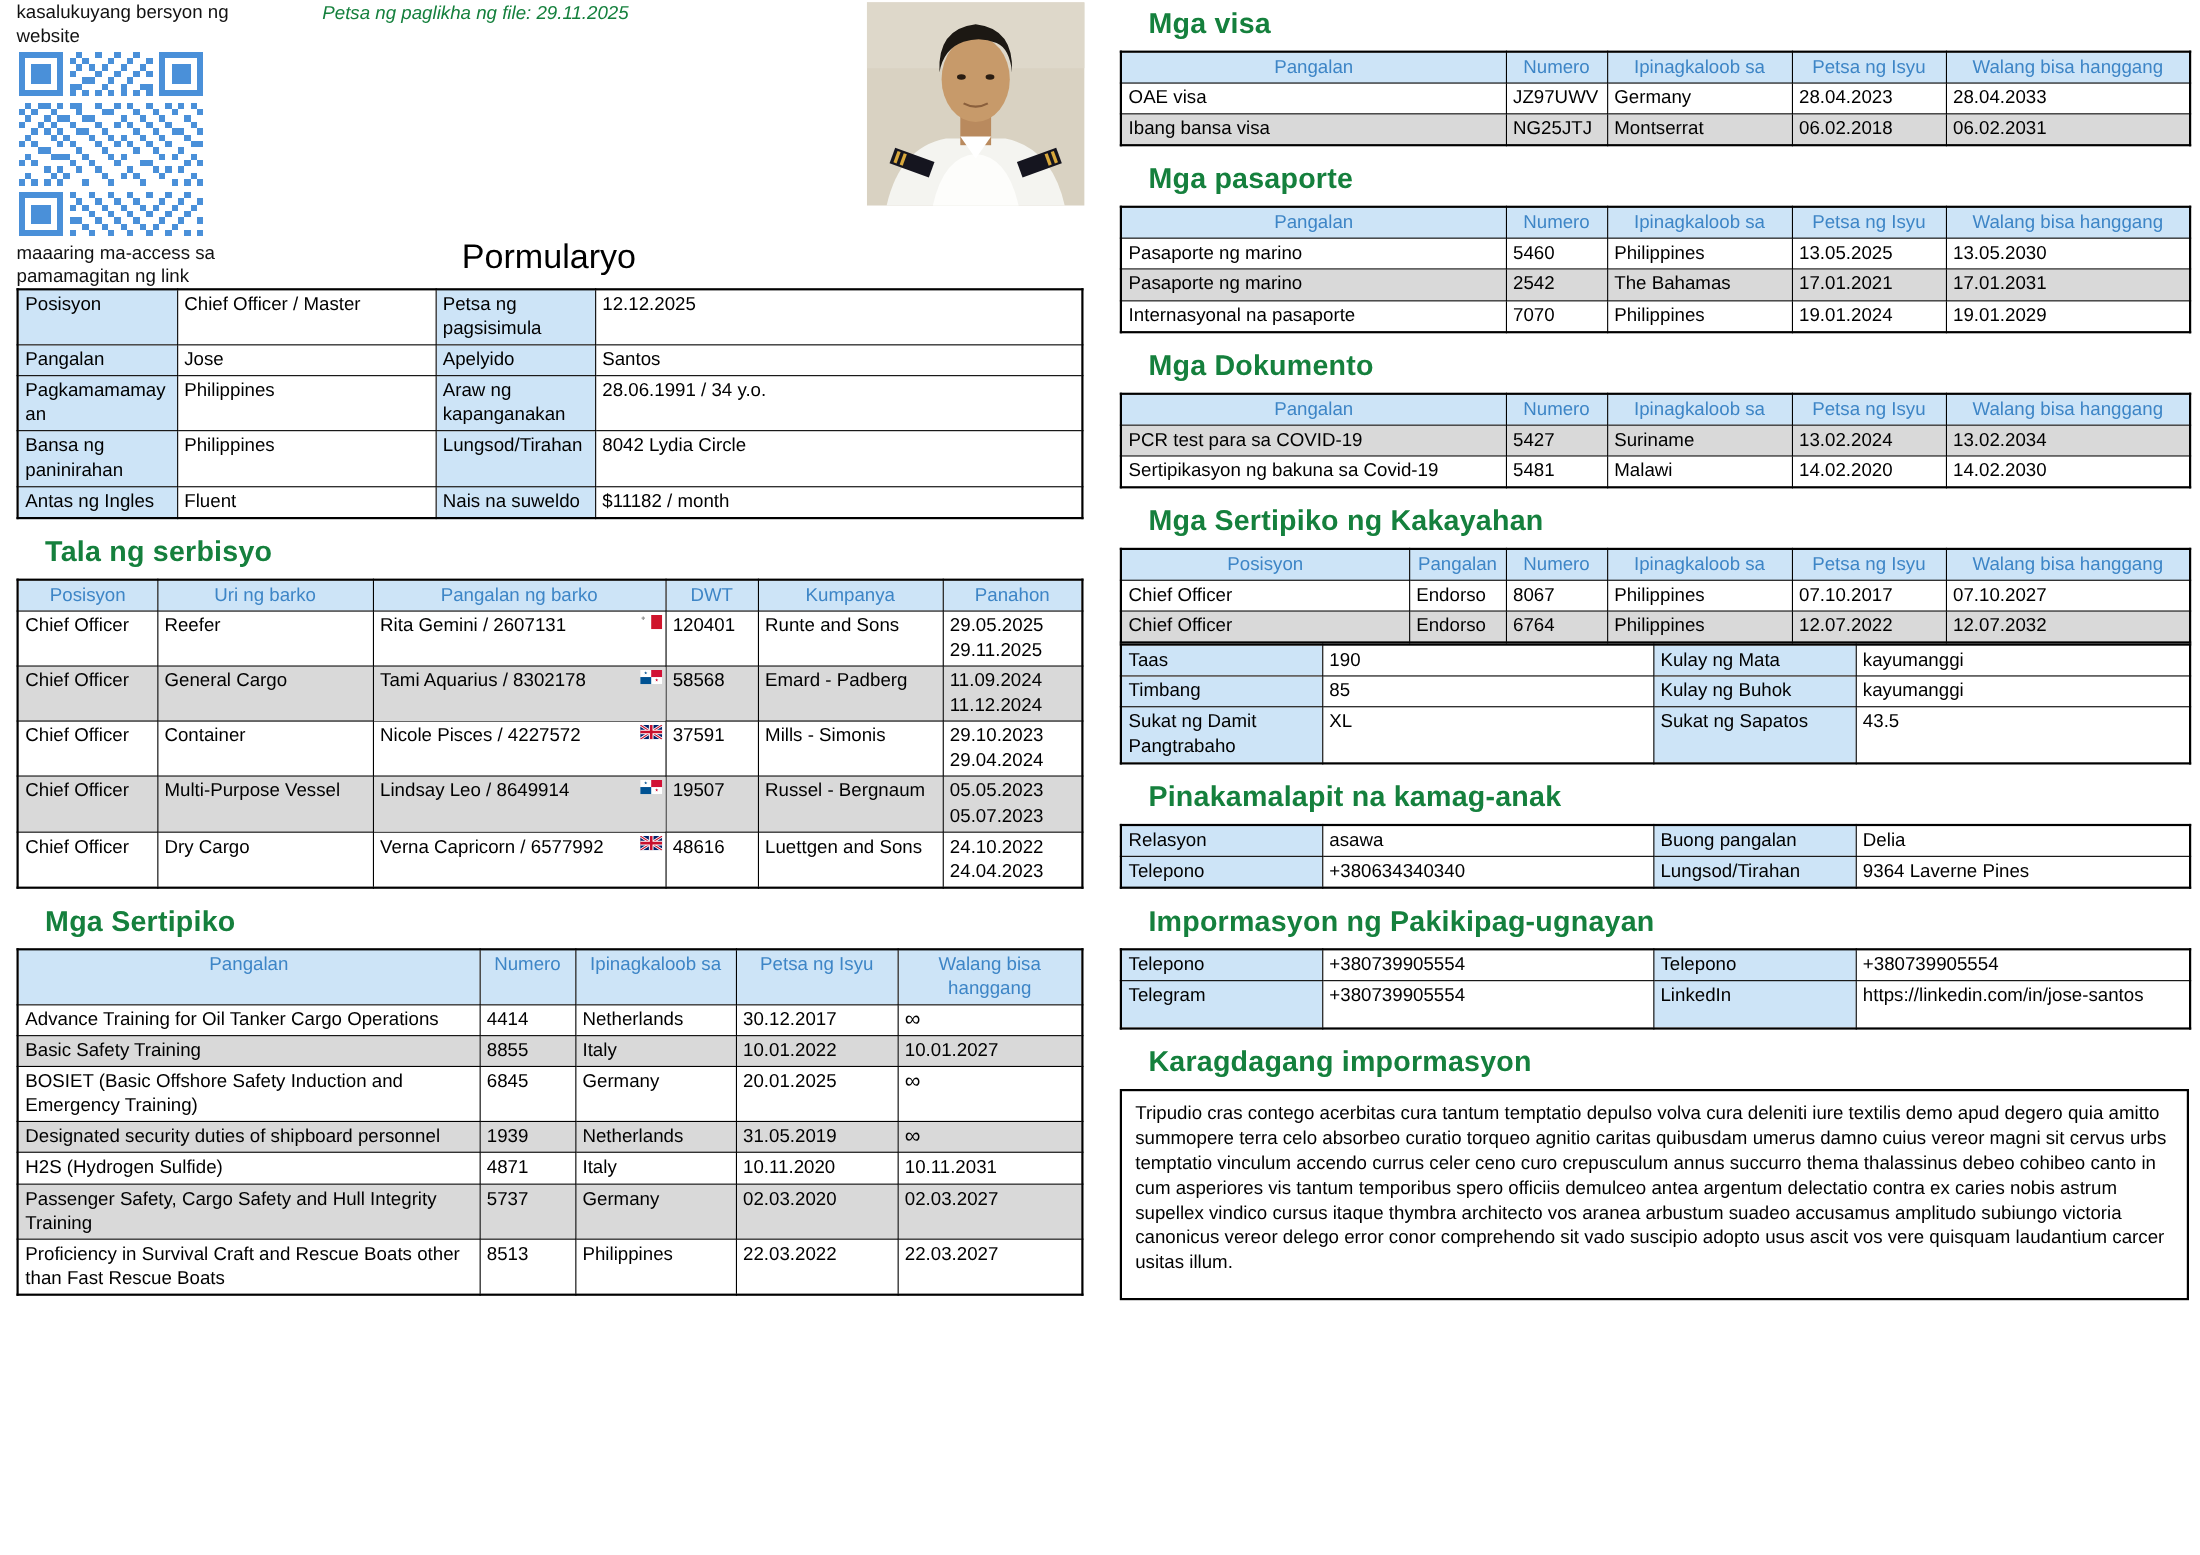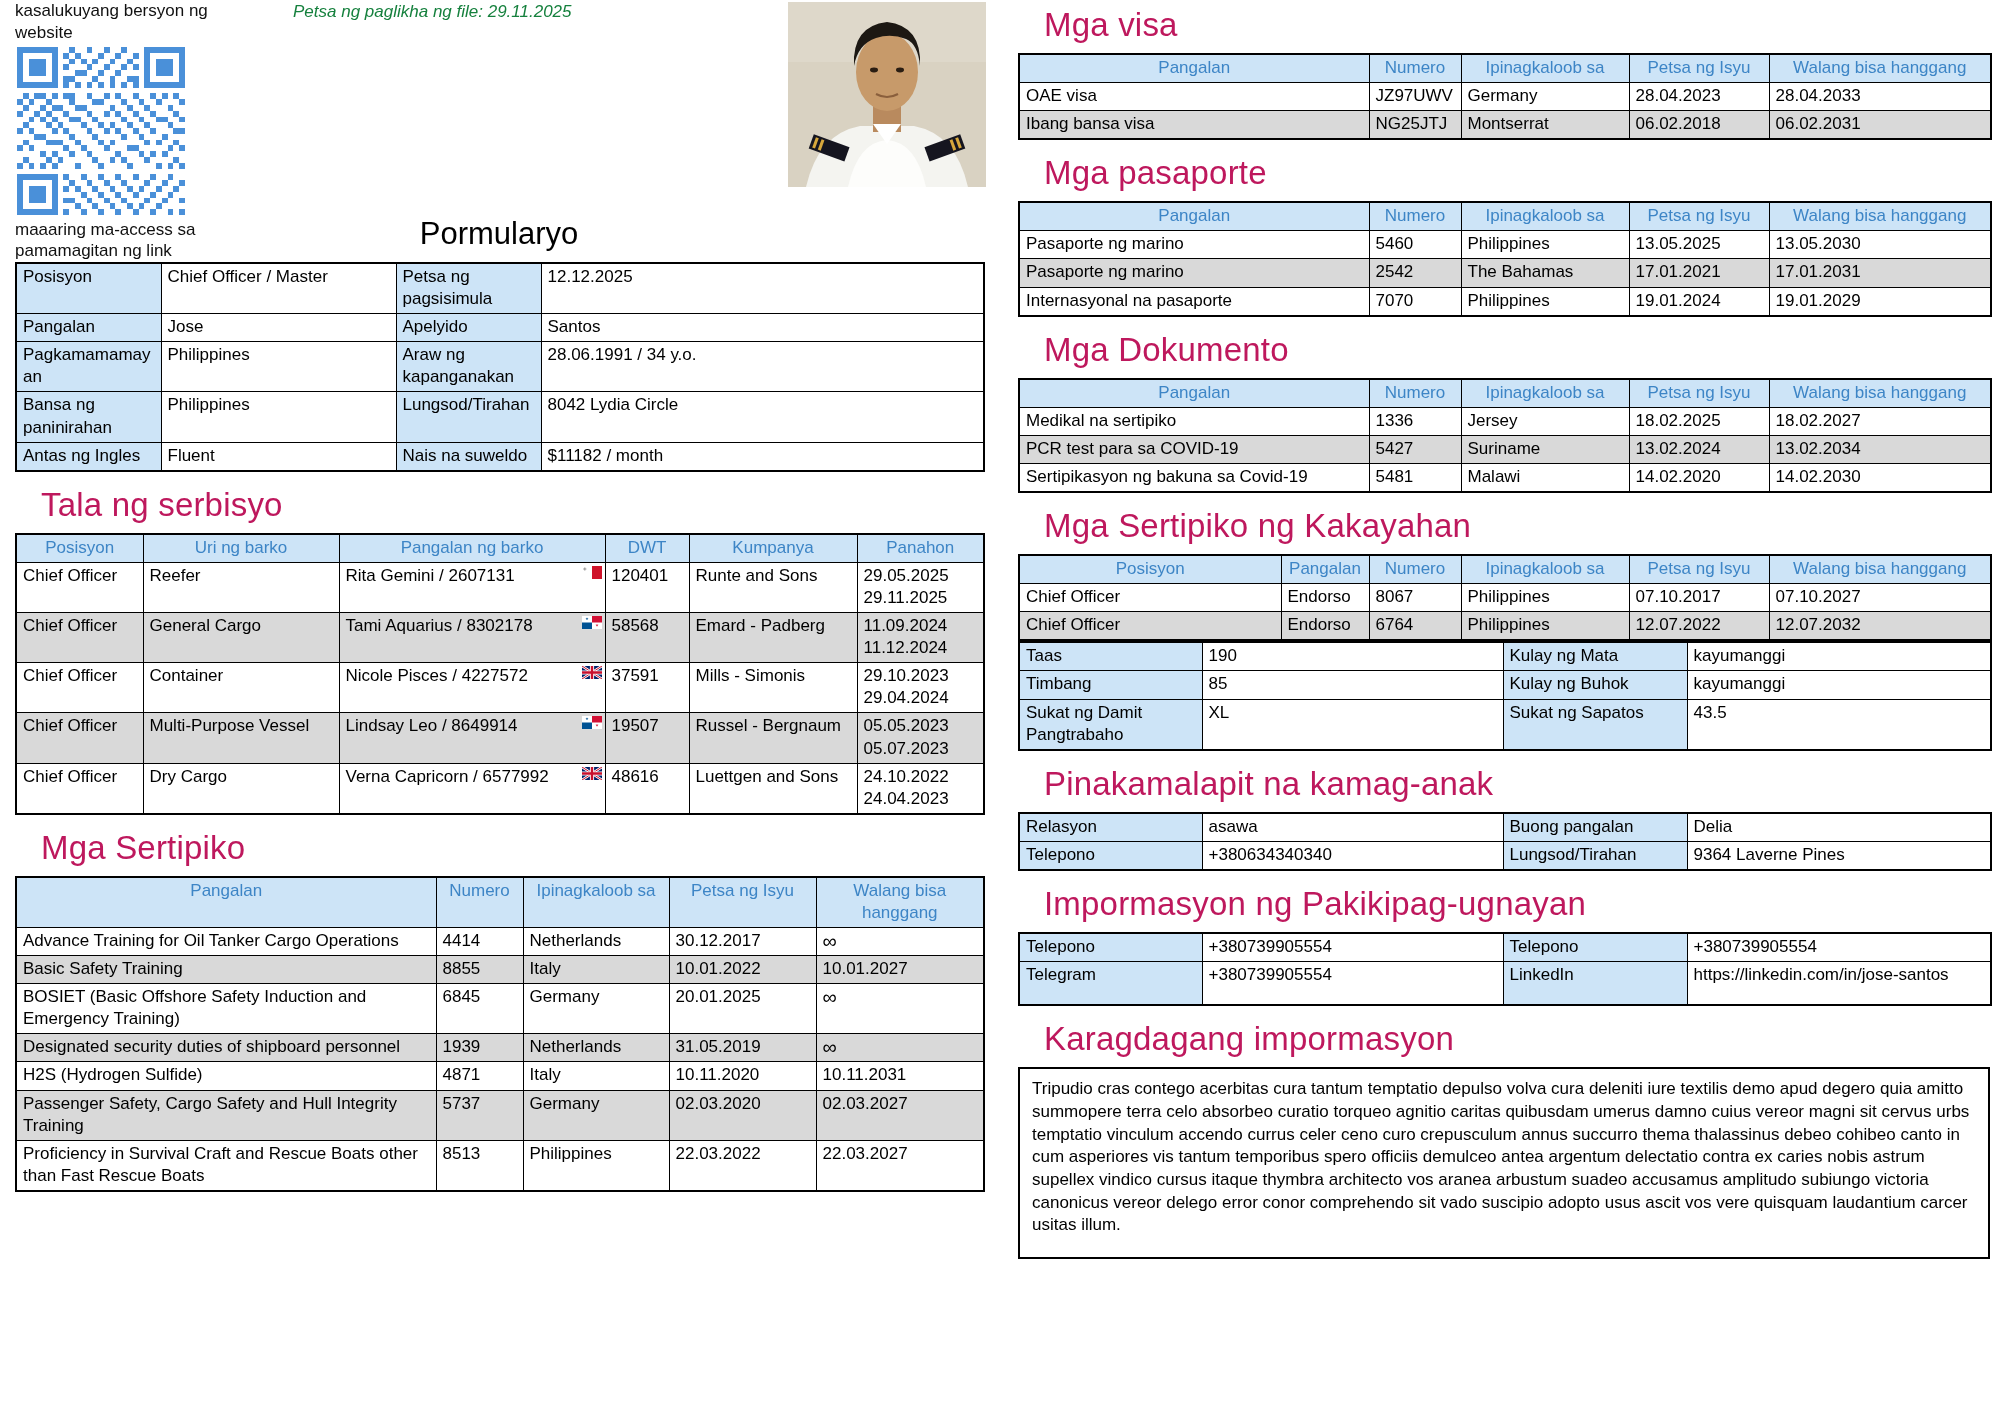--- a/index.html
+++ b/index.html
@@ -10,21 +10,21 @@
   #right-col{left:1018px;width:972px}
 
   
   .hdrzone{position:relative;height:262px}
   .qrcap{font-size:17px;line-height:1.28;width:225px;color:#111}
   .qr{display:block;margin:3px 0 4px 2px}
   .datenote{position:absolute;left:278px;top:2px;font-size:17px;font-style:italic;color:#15803d}
   .photo{position:absolute;left:773px;top:2px;display:block}
   .title{position:absolute;left:0;right:0;top:216px;text-align:center;font-size:31px;color:#000}
 
-  h2{font-size:33px;font-weight:normal;color:#be185d;margin:14px 0 9px 26px;letter-spacing:.2px}
+  h2{font-size:26px;font-weight:bold;color:#15803d;margin:14px 0 9px 26px;letter-spacing:.2px}
   #right-col h2:first-child{margin-top:6px}
 
   table{border-collapse:collapse;table-layout:fixed;border:2px solid #000;width:100%}
   td{border:1px solid #000;padding:2px 6px 3px;font-size:17px;line-height:1.3;vertical-align:top;
      overflow:hidden;word-wrap:break-word}
   tr.hd td{background:#cde4f7;color:#3d85c6;text-align:center}
   td.lbl{background:#cde4f7}
   tr.alt td{background:#d9d9d9}
   td.inf{font-size:20px;line-height:1.1}
   .b{font-weight:normal}
@@ -388,27 +388,20 @@
         <col style="width:222px">
       </colgroup>
     <tbody>
         <tr class="hd">
       <td>Pangalan</td>
       <td>Numero</td>
       <td>Ipinagkaloob sa</td>
       <td>Petsa ng Isyu</td>
       <td>Walang bisa hanggang</td>
     </tr>
-    <tr>
-      <td>Medikal na sertipiko</td>
-      <td>1336</td>
-      <td>Jersey</td>
-      <td>18.02.2025</td>
-      <td>18.02.2027</td>
-    </tr>
     <tr class="alt">
       <td>PCR test para sa COVID-19</td>
       <td>5427</td>
       <td>Suriname</td>
       <td>13.02.2024</td>
       <td>13.02.2034</td>
     </tr>
     <tr>
       <td>Sertipikasyon ng bakuna sa Covid-19</td>
       <td>5481</td>

